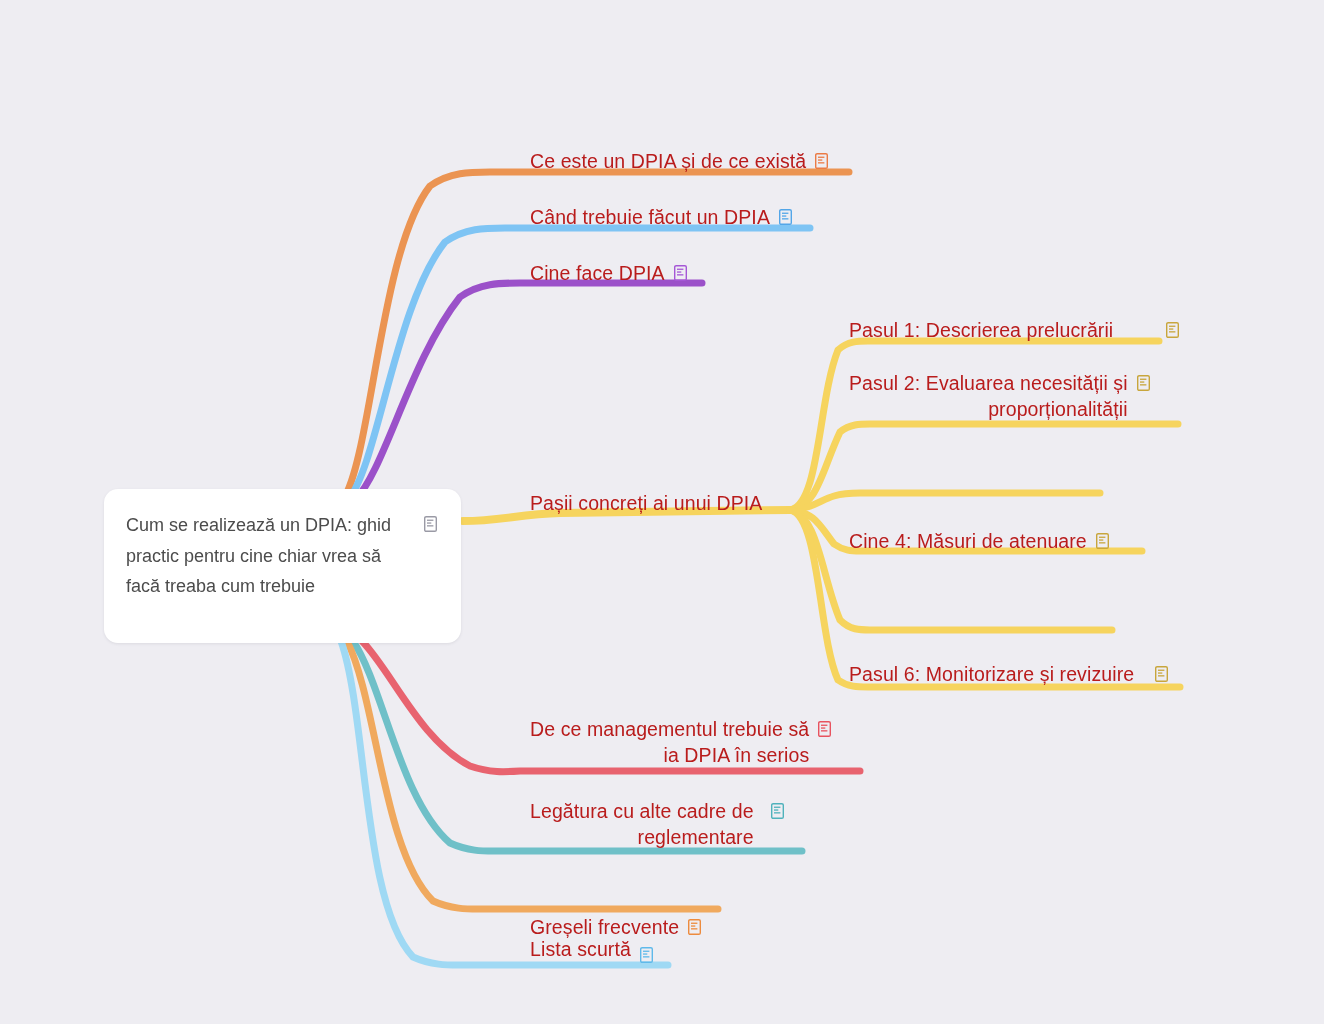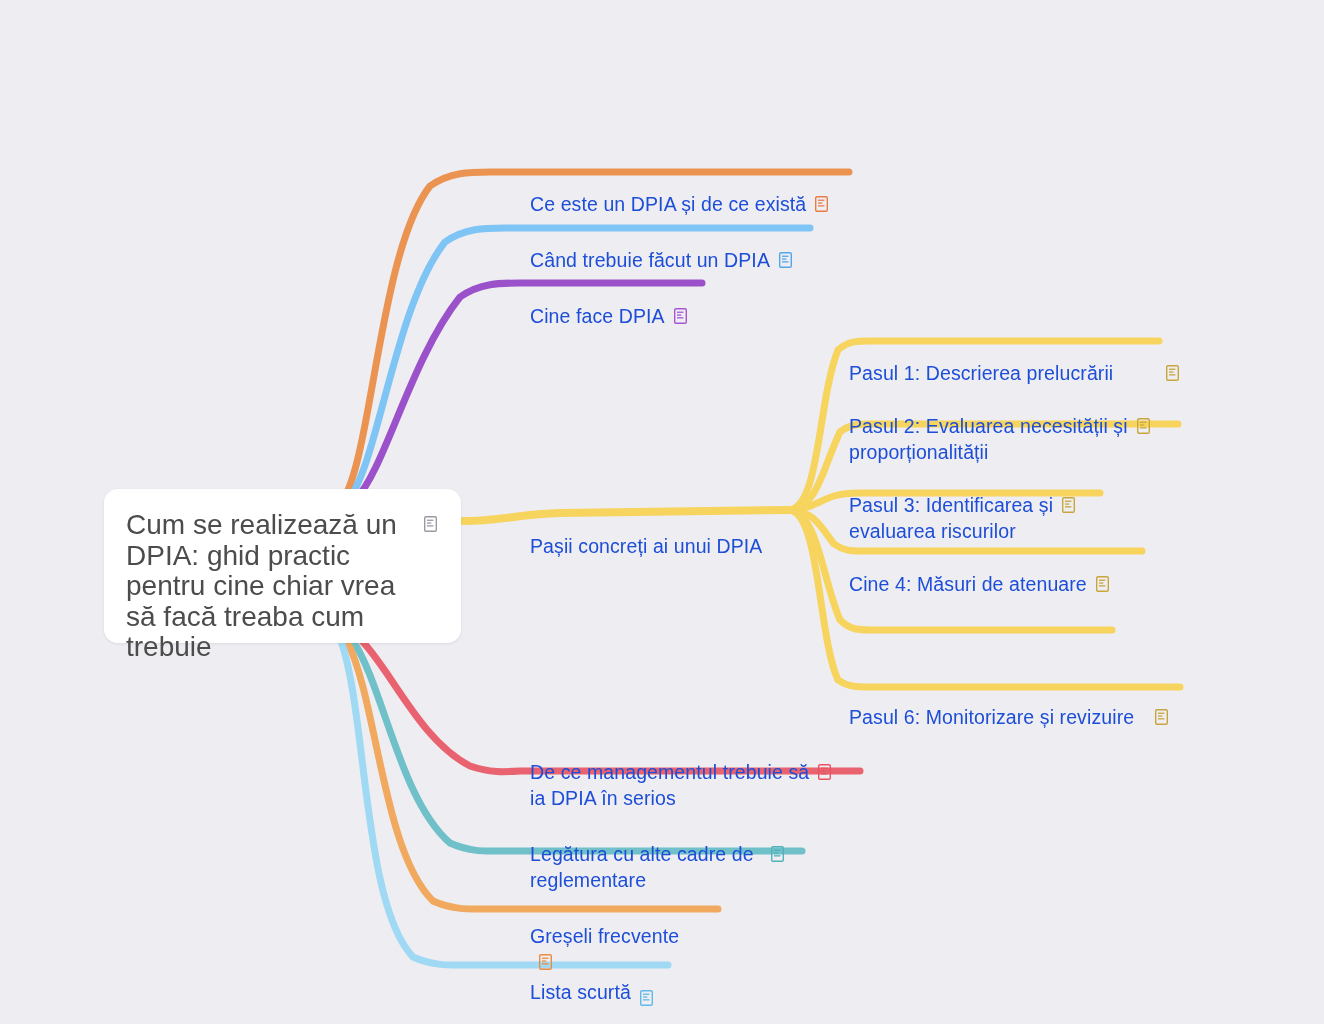--- a/index.html
+++ b/index.html
@@ -24,34 +24,34 @@
   svg.links {
     position: absolute;
     left: 0;
     top: 0;
     width: 1324px;
     height: 1024px;
     pointer-events: none;
   }
   .node-label {
     position: absolute;
-    color: #1d4ed8;
+    color: #b91c1c;
     font-size: 19.5px;
     line-height: 25.5px;
     letter-spacing: 0.1px;
     white-space: nowrap;
     display: flex;
     align-items: flex-start;
-    margin-top: 43px;
   }
   .node-label .txt {
     white-space: pre-line;
   }
   .node-label.wrapped .txt {
     white-space: pre-line;
+    text-align: right;
   }
   .note-icon {
     display: inline-block;
     width: 13px;
     height: 16px;
     margin-left: 9px;
     margin-top: 4px;
     flex: 0 0 auto;
   }
   .note-icon svg { display: block; }
@@ -68,21 +68,21 @@
     box-shadow: 0 1px 3px rgba(60,60,80,0.10);
     box-sizing: border-box;
     padding: 21px 24px 0 22px;
     display: flex;
     align-items: flex-start;
     justify-content: space-between;
     z-index: 5;
   }
   #root-node .root-text {
     color: #4c4c4c;
-    font-size: 28px;
+    font-size: 18px;
     line-height: 30.5px;
     max-width: 282px;
   }
   #root-node .note-icon {
     margin-top: 6px;
     margin-left: 0;
   }
 </style>
 </head>
 <body>
@@ -186,21 +186,21 @@
     <span class="note-icon">
       <svg width="13" height="16" viewBox="0 0 13 16">
         <rect x="0.7" y="0.7" width="11.6" height="14.6" rx="1.4" fill="none" stroke="#4fb2bc" stroke-width="1.4"></rect>
         <rect x="3" y="3.6" width="6.4" height="1.3" fill="#4fb2bc"></rect>
         <rect x="3" y="6.4" width="4.3" height="1.3" fill="#4fb2bc"></rect>
         <rect x="3" y="9.2" width="6.4" height="1.3" fill="#4fb2bc"></rect>
       </svg>
     </span>
   </div>
 
-  <div class="node-label" style="left:530px; top:881px;flex-direction:column;">
+  <div class="node-label" style="left:530px; top:915px;">
     <span class="txt">Greșeli frecvente</span>
     <span class="note-icon">
       <svg width="13" height="16" viewBox="0 0 13 16">
         <rect x="0.7" y="0.7" width="11.6" height="14.6" rx="1.4" fill="none" stroke="#ed8b3e" stroke-width="1.4"></rect>
         <rect x="3" y="3.6" width="6.4" height="1.3" fill="#ed8b3e"></rect>
         <rect x="3" y="6.4" width="4.3" height="1.3" fill="#ed8b3e"></rect>
         <rect x="3" y="9.2" width="6.4" height="1.3" fill="#ed8b3e"></rect>
       </svg>
     </span>
   </div>
@@ -234,31 +234,20 @@
     <span class="note-icon">
       <svg width="13" height="16" viewBox="0 0 13 16">
         <rect x="0.7" y="0.7" width="11.6" height="14.6" rx="1.4" fill="none" stroke="#c8a63c" stroke-width="1.4"></rect>
         <rect x="3" y="3.6" width="6.4" height="1.3" fill="#c8a63c"></rect>
         <rect x="3" y="6.4" width="4.3" height="1.3" fill="#c8a63c"></rect>
         <rect x="3" y="9.2" width="6.4" height="1.3" fill="#c8a63c"></rect>
       </svg>
     </span>
   </div>
 
-  <div class="node-label wrapped" style="left:849px; top:450px;">
-    <span class="txt"><span>Pasul 3: Identificarea și</span><br><span>evaluarea riscurilor</span></span>
-    <span class="note-icon">
-      <svg width="13" height="16" viewBox="0 0 13 16">
-        <rect x="0.7" y="0.7" width="11.6" height="14.6" rx="1.4" fill="none" stroke="#c8a63c" stroke-width="1.4"></rect>
-        <rect x="3" y="3.6" width="6.4" height="1.3" fill="#c8a63c"></rect>
-        <rect x="3" y="6.4" width="4.3" height="1.3" fill="#c8a63c"></rect>
-        <rect x="3" y="9.2" width="6.4" height="1.3" fill="#c8a63c"></rect>
-      </svg>
-    </span>
-  </div>
 
   <div class="node-label" style="left:849px; top:529px;">
     <span class="txt">Cine 4: Măsuri de atenuare</span>
     <span class="note-icon">
       <svg width="13" height="16" viewBox="0 0 13 16">
         <rect x="0.7" y="0.7" width="11.6" height="14.6" rx="1.4" fill="none" stroke="#c8a63c" stroke-width="1.4"></rect>
         <rect x="3" y="3.6" width="6.4" height="1.3" fill="#c8a63c"></rect>
         <rect x="3" y="6.4" width="4.3" height="1.3" fill="#c8a63c"></rect>
         <rect x="3" y="9.2" width="6.4" height="1.3" fill="#c8a63c"></rect>
       </svg>

